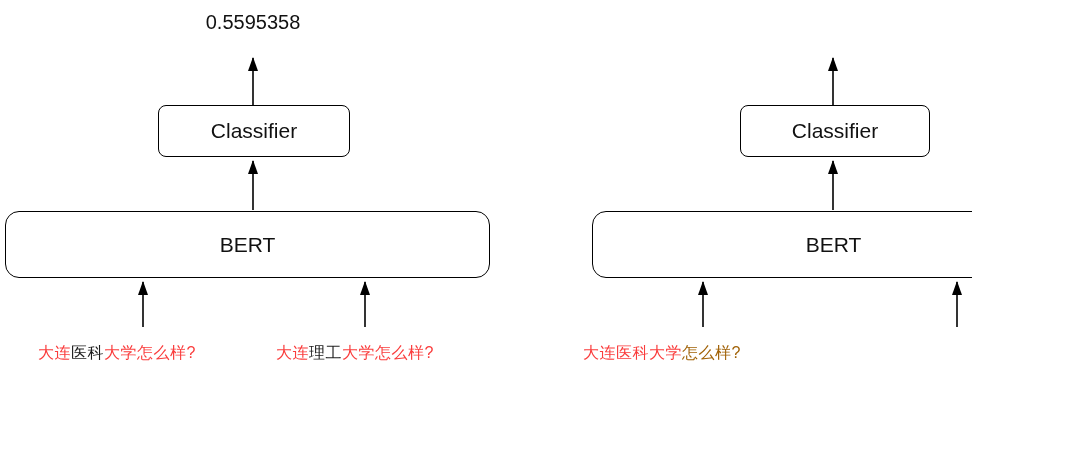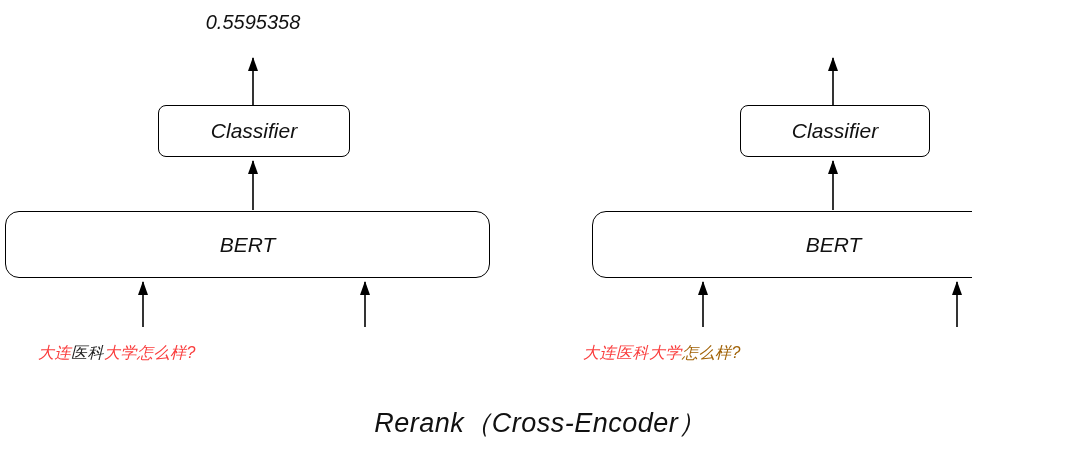--- a/index.html
+++ b/index.html
@@ -8,21 +8,20 @@
     background: #ffffff;
   }
   .canvas {
     position: relative;
     width: 972px;
     height: 450px;
     background: #ffffff;
     font-family: "Liberation Sans", "DejaVu Sans", sans-serif;
     color: #111111;
     overflow: hidden;
-    font-style: italic;
   }
   .overlay {
     position: absolute;
     left: 0;
     top: 0;
     width: 1080px;
     height: 450px;
     pointer-events: none;
   }
   .score {
@@ -106,30 +105,32 @@
   </div>
 
   <div class="box bert-box p0">
     <span>BERT</span>
   </div>
 
   <div class="input-text p0i0">
     <span style="color: rgb(250, 60, 60);">大连</span><span style="color: rgb(28, 28, 28);">医科</span><span style="color: rgb(250, 60, 60);">大学怎么样?</span>
   </div>
 
+  <div class="input-text p0i1">
+    <span style="color: rgb(250, 60, 60);">大连</span><span style="color: rgb(28, 28, 28);">理工</span><span style="color: rgb(250, 60, 60);">大学怎么样?</span>
+  </div>
 
 
   <div class="box classifier-box p1">
     <span>Classifier</span>
   </div>
 
   <div class="box bert-box p1">
     <span>BERT</span>
   </div>
 
   <div class="input-text p1i0">
     <span style="color: rgb(250, 60, 60);">大连医科大学</span><span style="color: #a16207;">怎么样?</span>
   </div>
 
 
-  <div class="caption">Rerank（Cross-Encoder）</div>
 
 </div>
 
 </body></html>

